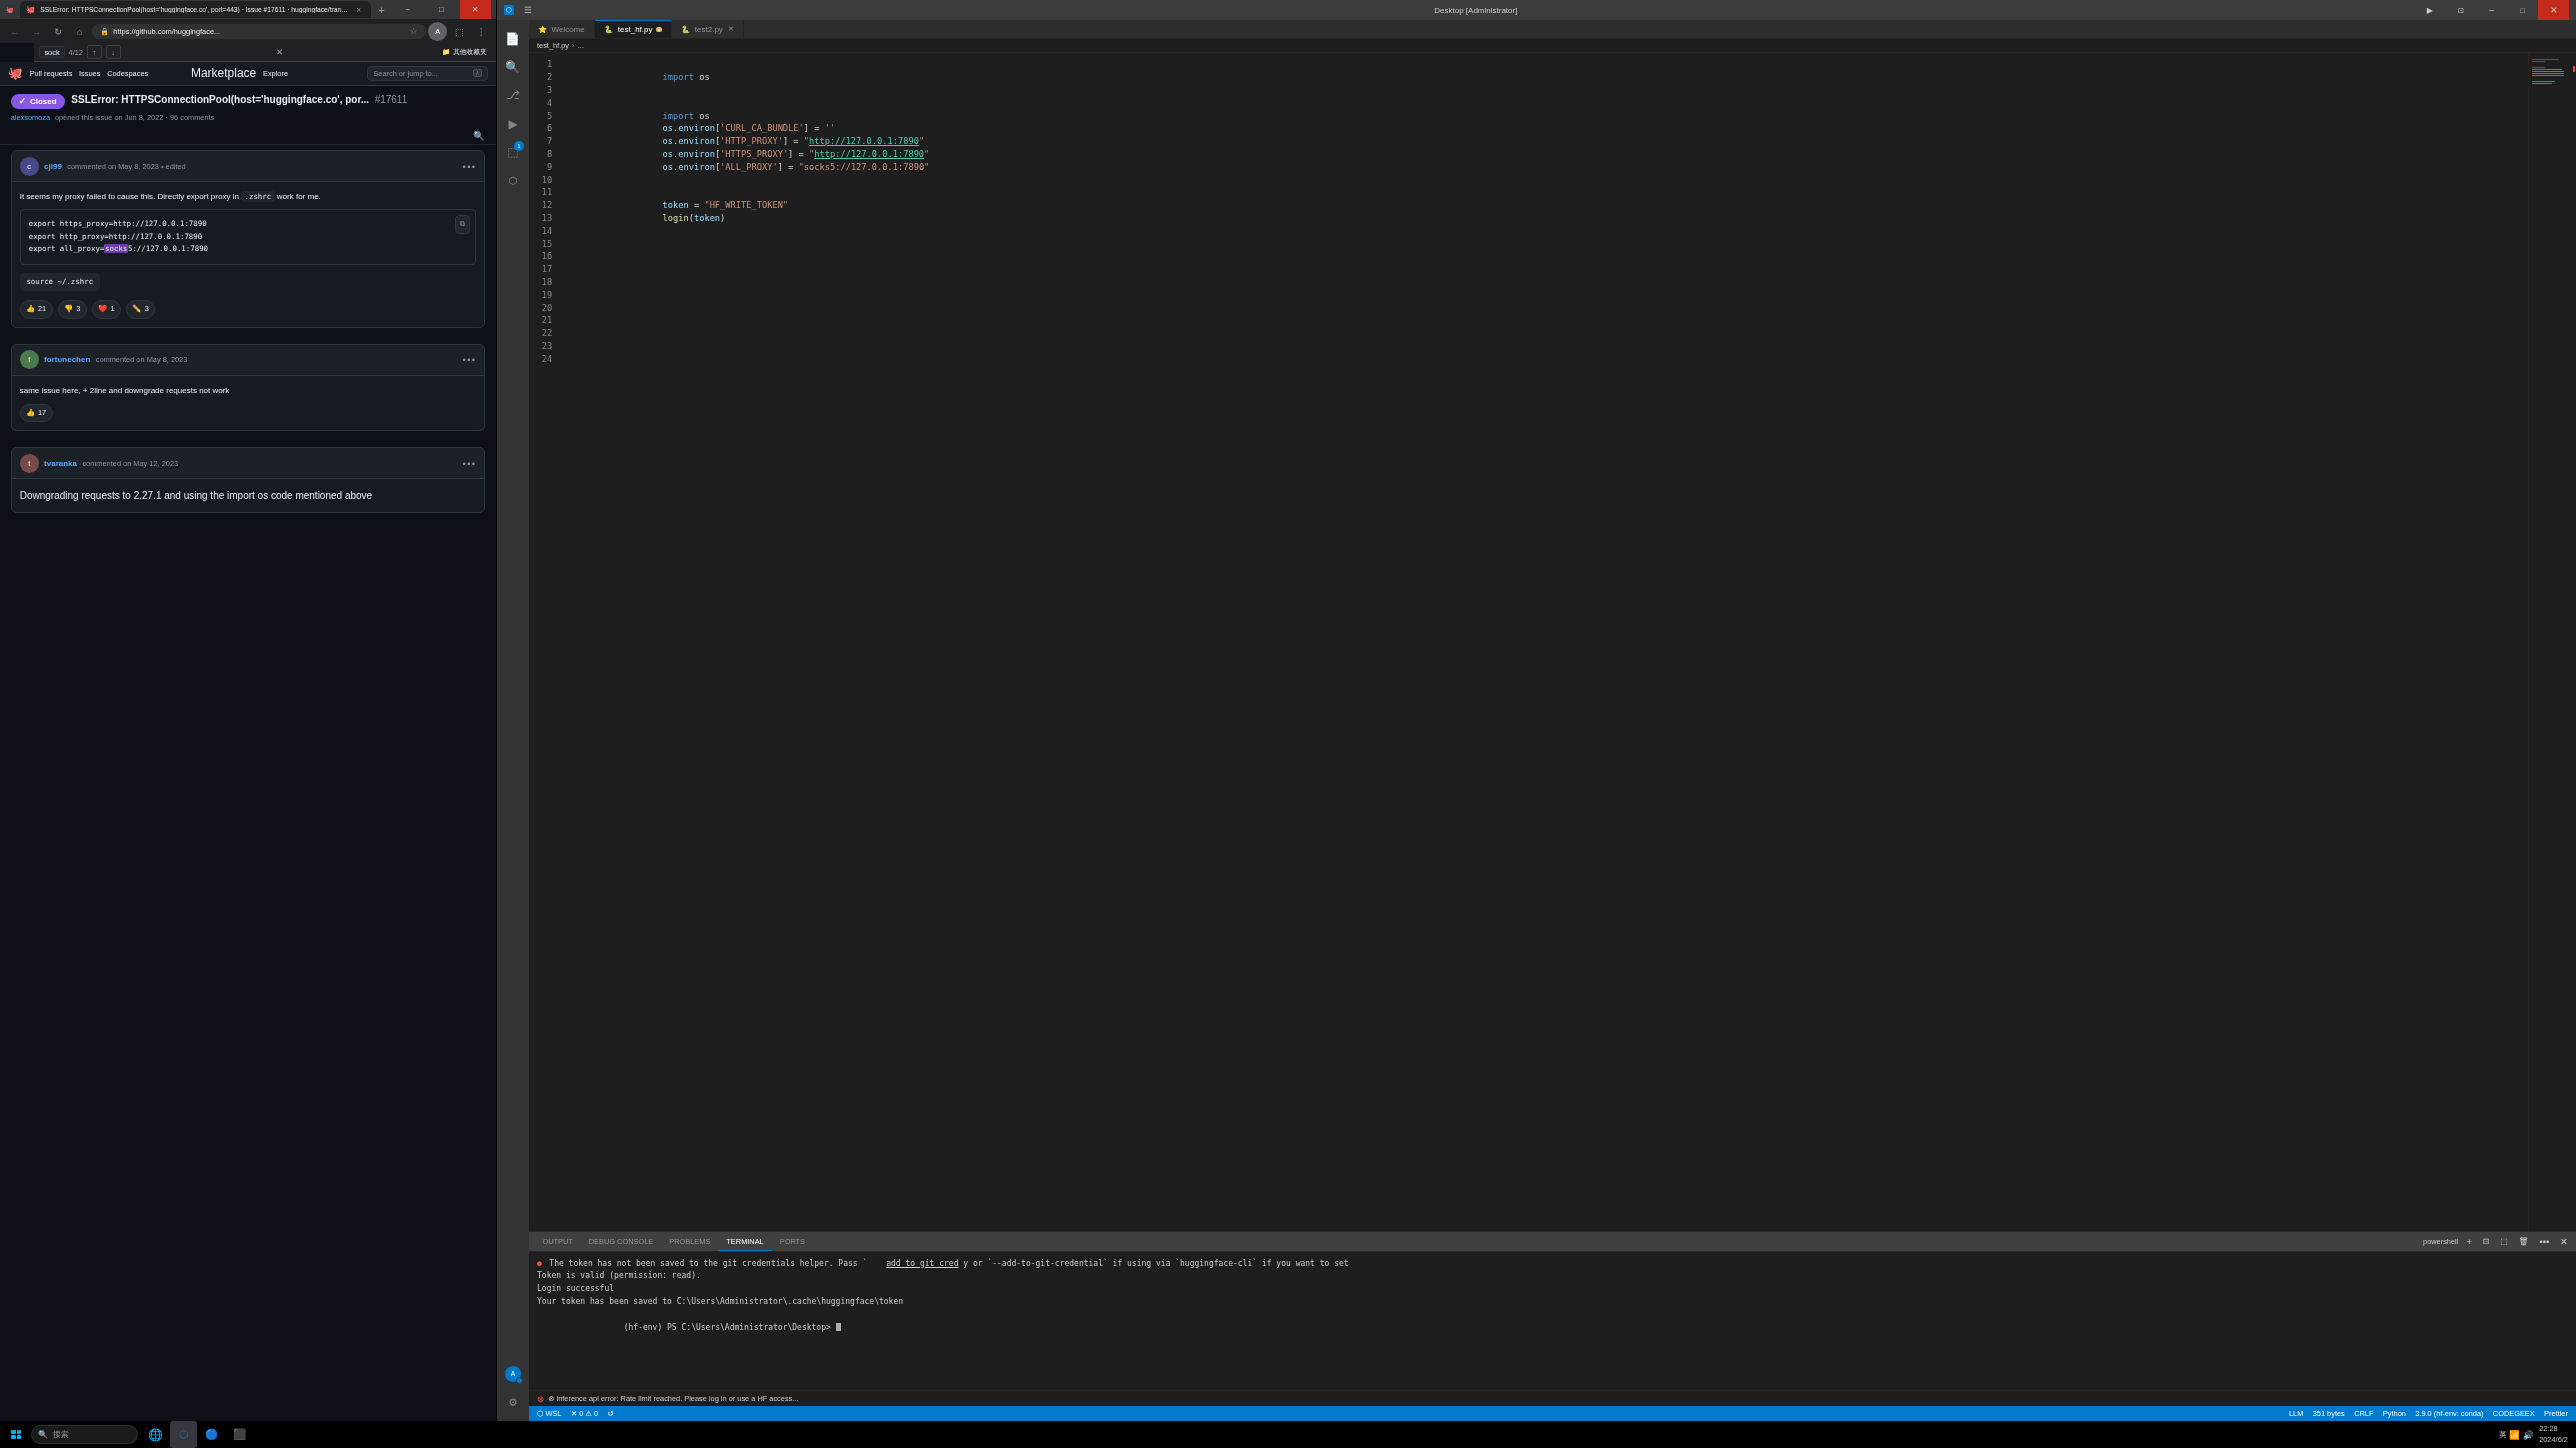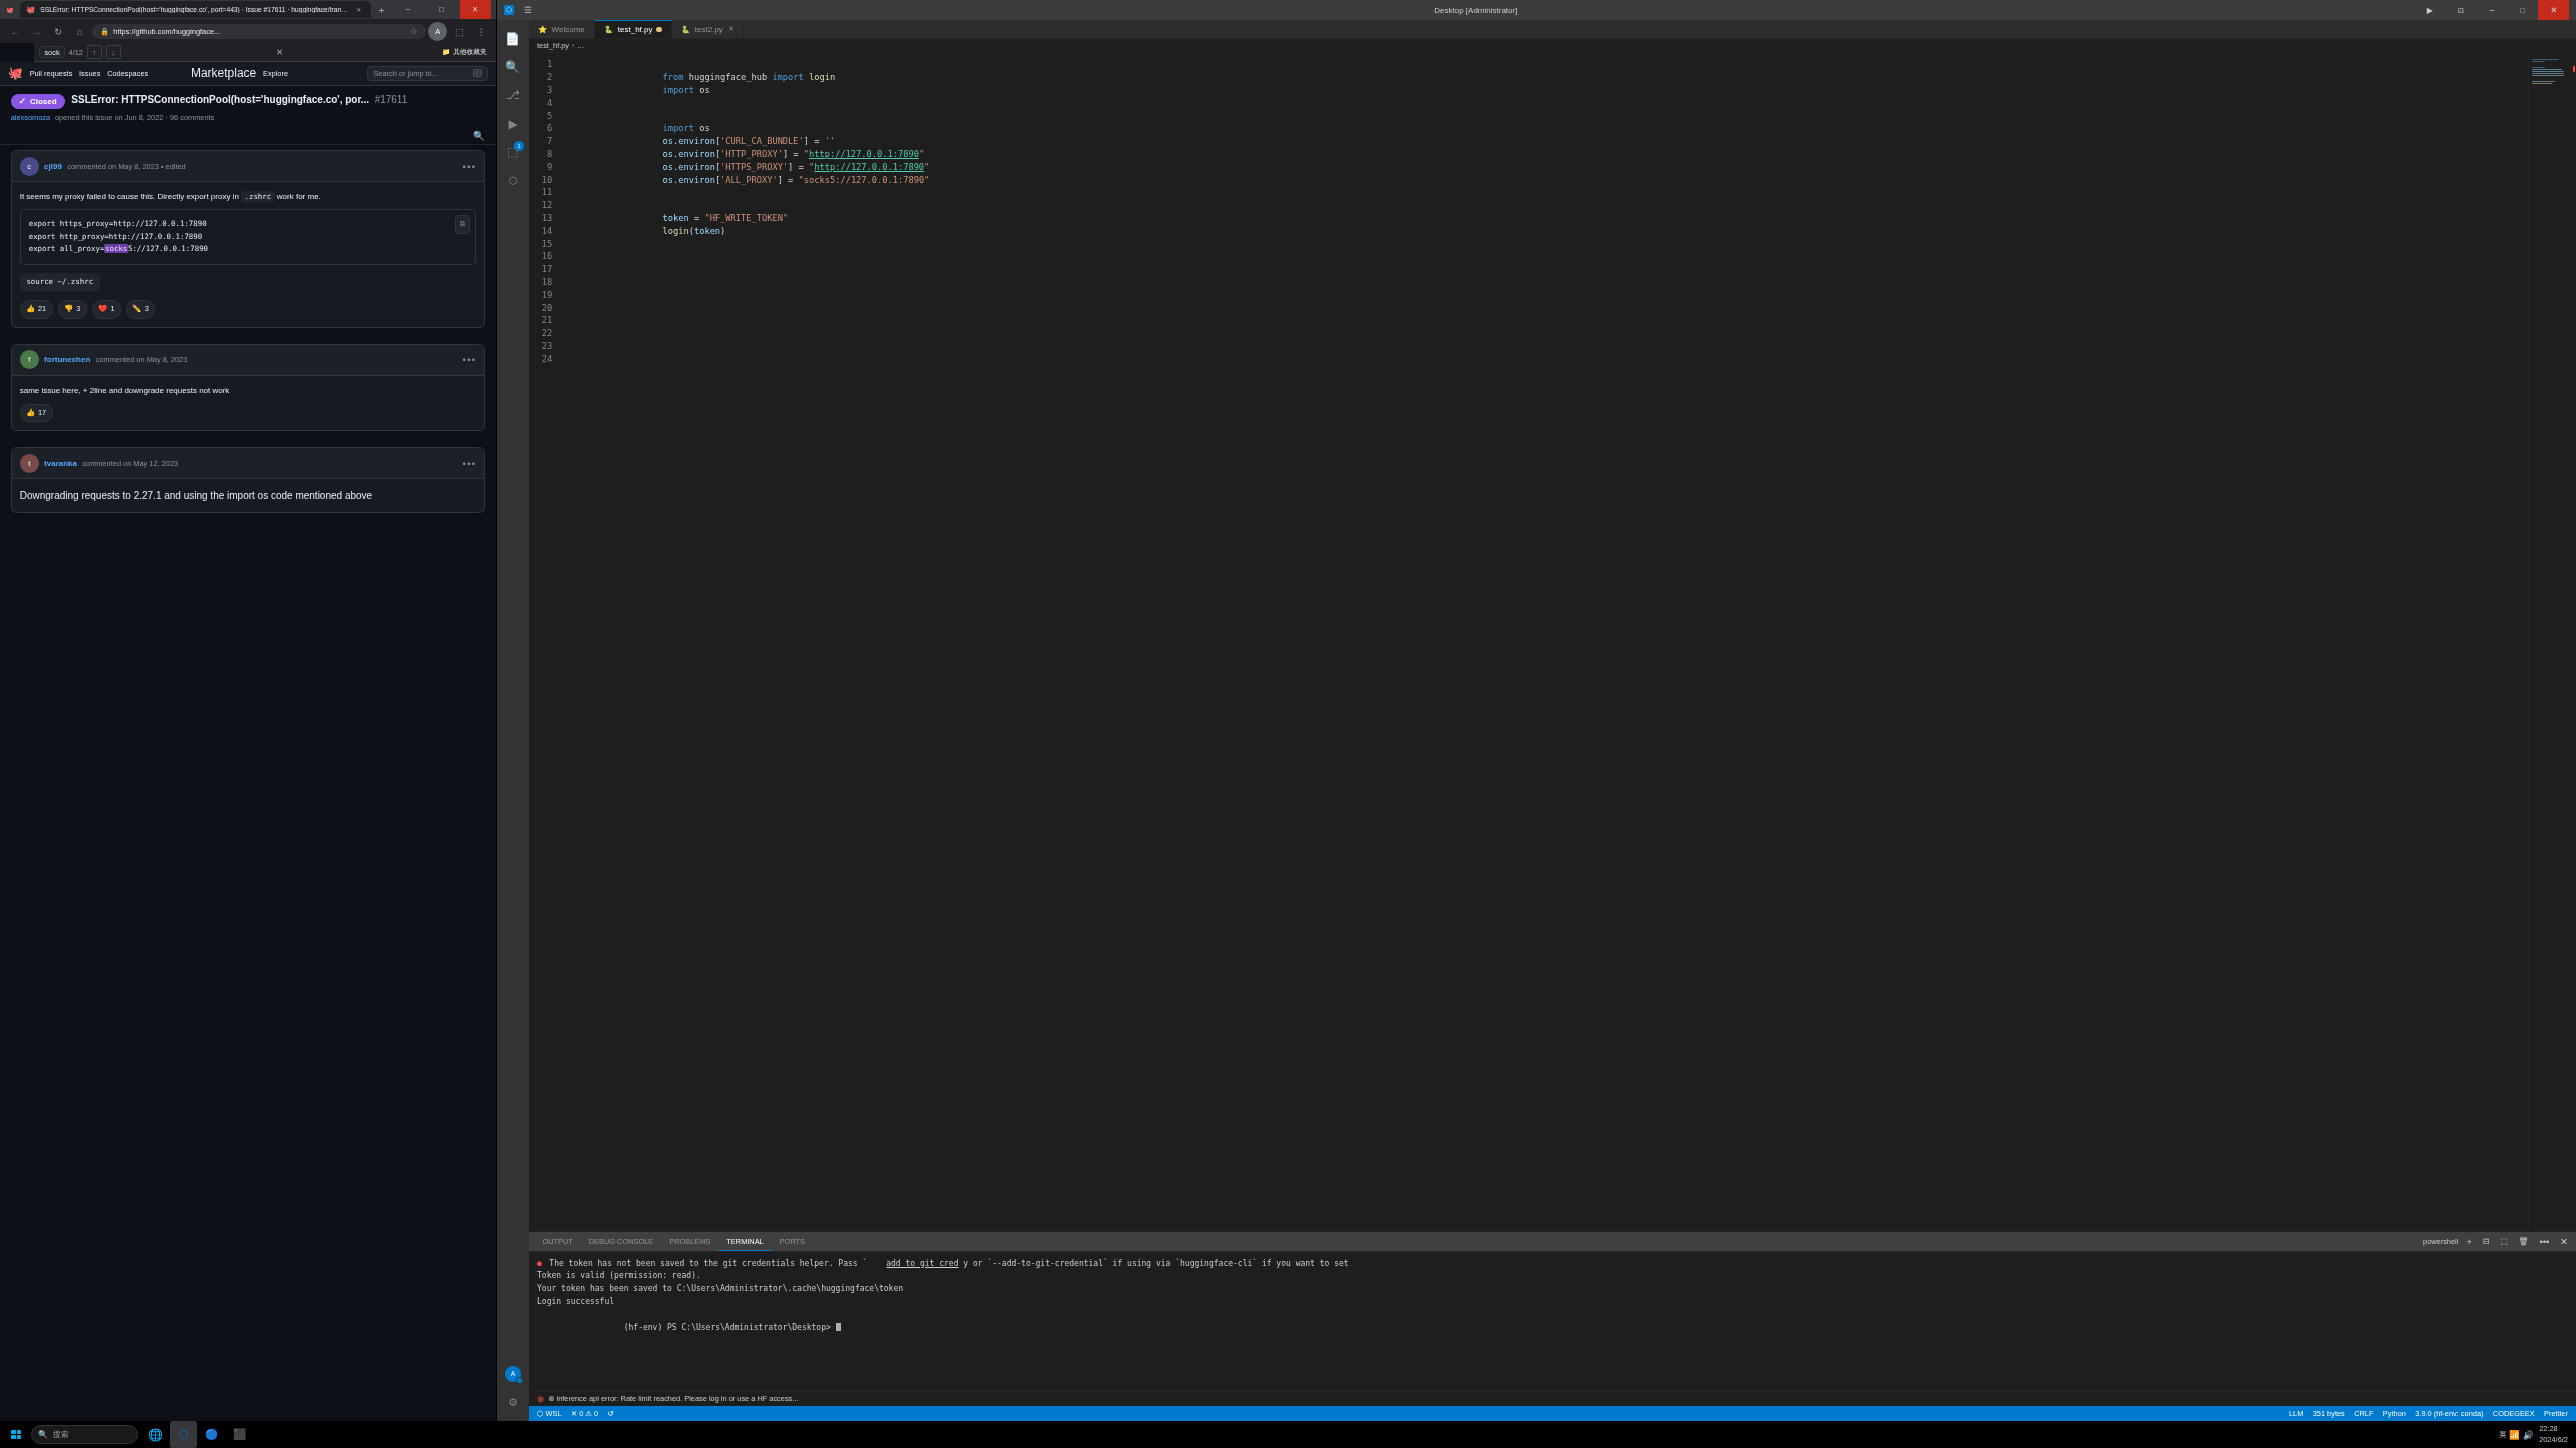--- a/index.html
+++ b/index.html
@@ -278,23 +278,20 @@
                 <div>19</div>
                 <div>20</div>
                 <div>21</div>
                 <div>22</div>
                 <div>23</div>
                 <div>24</div>
               </div>
 
               <div style="flex:1;overflow-y:auto;overflow-x:auto;font-family:'Consolas',monospace;font-size:8.7px;line-height:12.8px;padding:5.4px 0 5.4px 5.4px;background:#1e1e1e;cursor:text;">
 
-                <div style="height:12.8px;white-space:pre;">
-                  <span style="color:#569cd6;">from </span><span style="color:#d4d4d4;">huggingface_hub </span><span style="color:#569cd6;">import </span><span style="color:#dcdcaa;">login</span>
-                </div>
 
                 <div style="height:12.8px;white-space:pre;">
                   <span style="color:#569cd6;">import </span><span style="color:#d4d4d4;">os</span>
                 </div>
 
                 <div style="height:12.8px;"> </div>
 
                 <div style="height:12.8px;"> </div>
 
                 <div style="height:12.8px;white-space:pre;">
@@ -385,22 +382,22 @@
                   <div style="cursor:pointer;color:#cccccc;font-size:9.4px;padding:0 2.7px;">✕</div>
                 </div>
               </div>
 
               <div style="flex:1;overflow-y:auto;padding:5.4px 8px;font-family:'Consolas',monospace;font-size:8px;color:#cccccc;line-height:1.6;cursor:text;">
                 <div style="display:flex;gap:2.7px;white-space:pre-wrap;word-break:break-all;">
                   <span style="color:#f14c4c;flex-shrink:0;">●</span>
                   <span style="color:#cccccc;"> The token has not been saved to the git credentials helper. Pass `<span style="text-decoration:underline;margin-left:19px;">add_to_git_cred</span> y or `--add-to-git-credential` if using via `huggingface-cli` if you want to set</span>
                 </div>
                 <div style="white-space:pre-wrap;">Token is valid (permission: read).</div>
+                <div style="white-space:pre-wrap;">Login successful</div>
                 <div style="white-space:pre-wrap;">Your token has been saved to C:\Users\Administrator\.cache\huggingface\token</div>
-                <div style="white-space:pre-wrap;">Login successful</div>
                 <div style="white-space:pre-wrap;">
                   <span style="color:#cccccc;">(hf-env) PS C:\Users\Administrator\Desktop&gt; </span><span style="display:inline-block;width:5.4px;height:8.7px;background:#aeafad;vertical-align:middle;"></span>
                 </div>
               </div>
 
               <div style="background:#1e1e1e;padding:2.7px 8px;display:flex;align-items:center;gap:4px;border-top:0.7px solid #252526;">
                 <span style="color:#f14c4c;font-size:8.7px;">⊗</span>
                 <span style="color:#cccccc;font-size:7.4px;">⊗ inference api error: Rate limit reached. Please log in or use a HF access...</span>
               </div>
 

